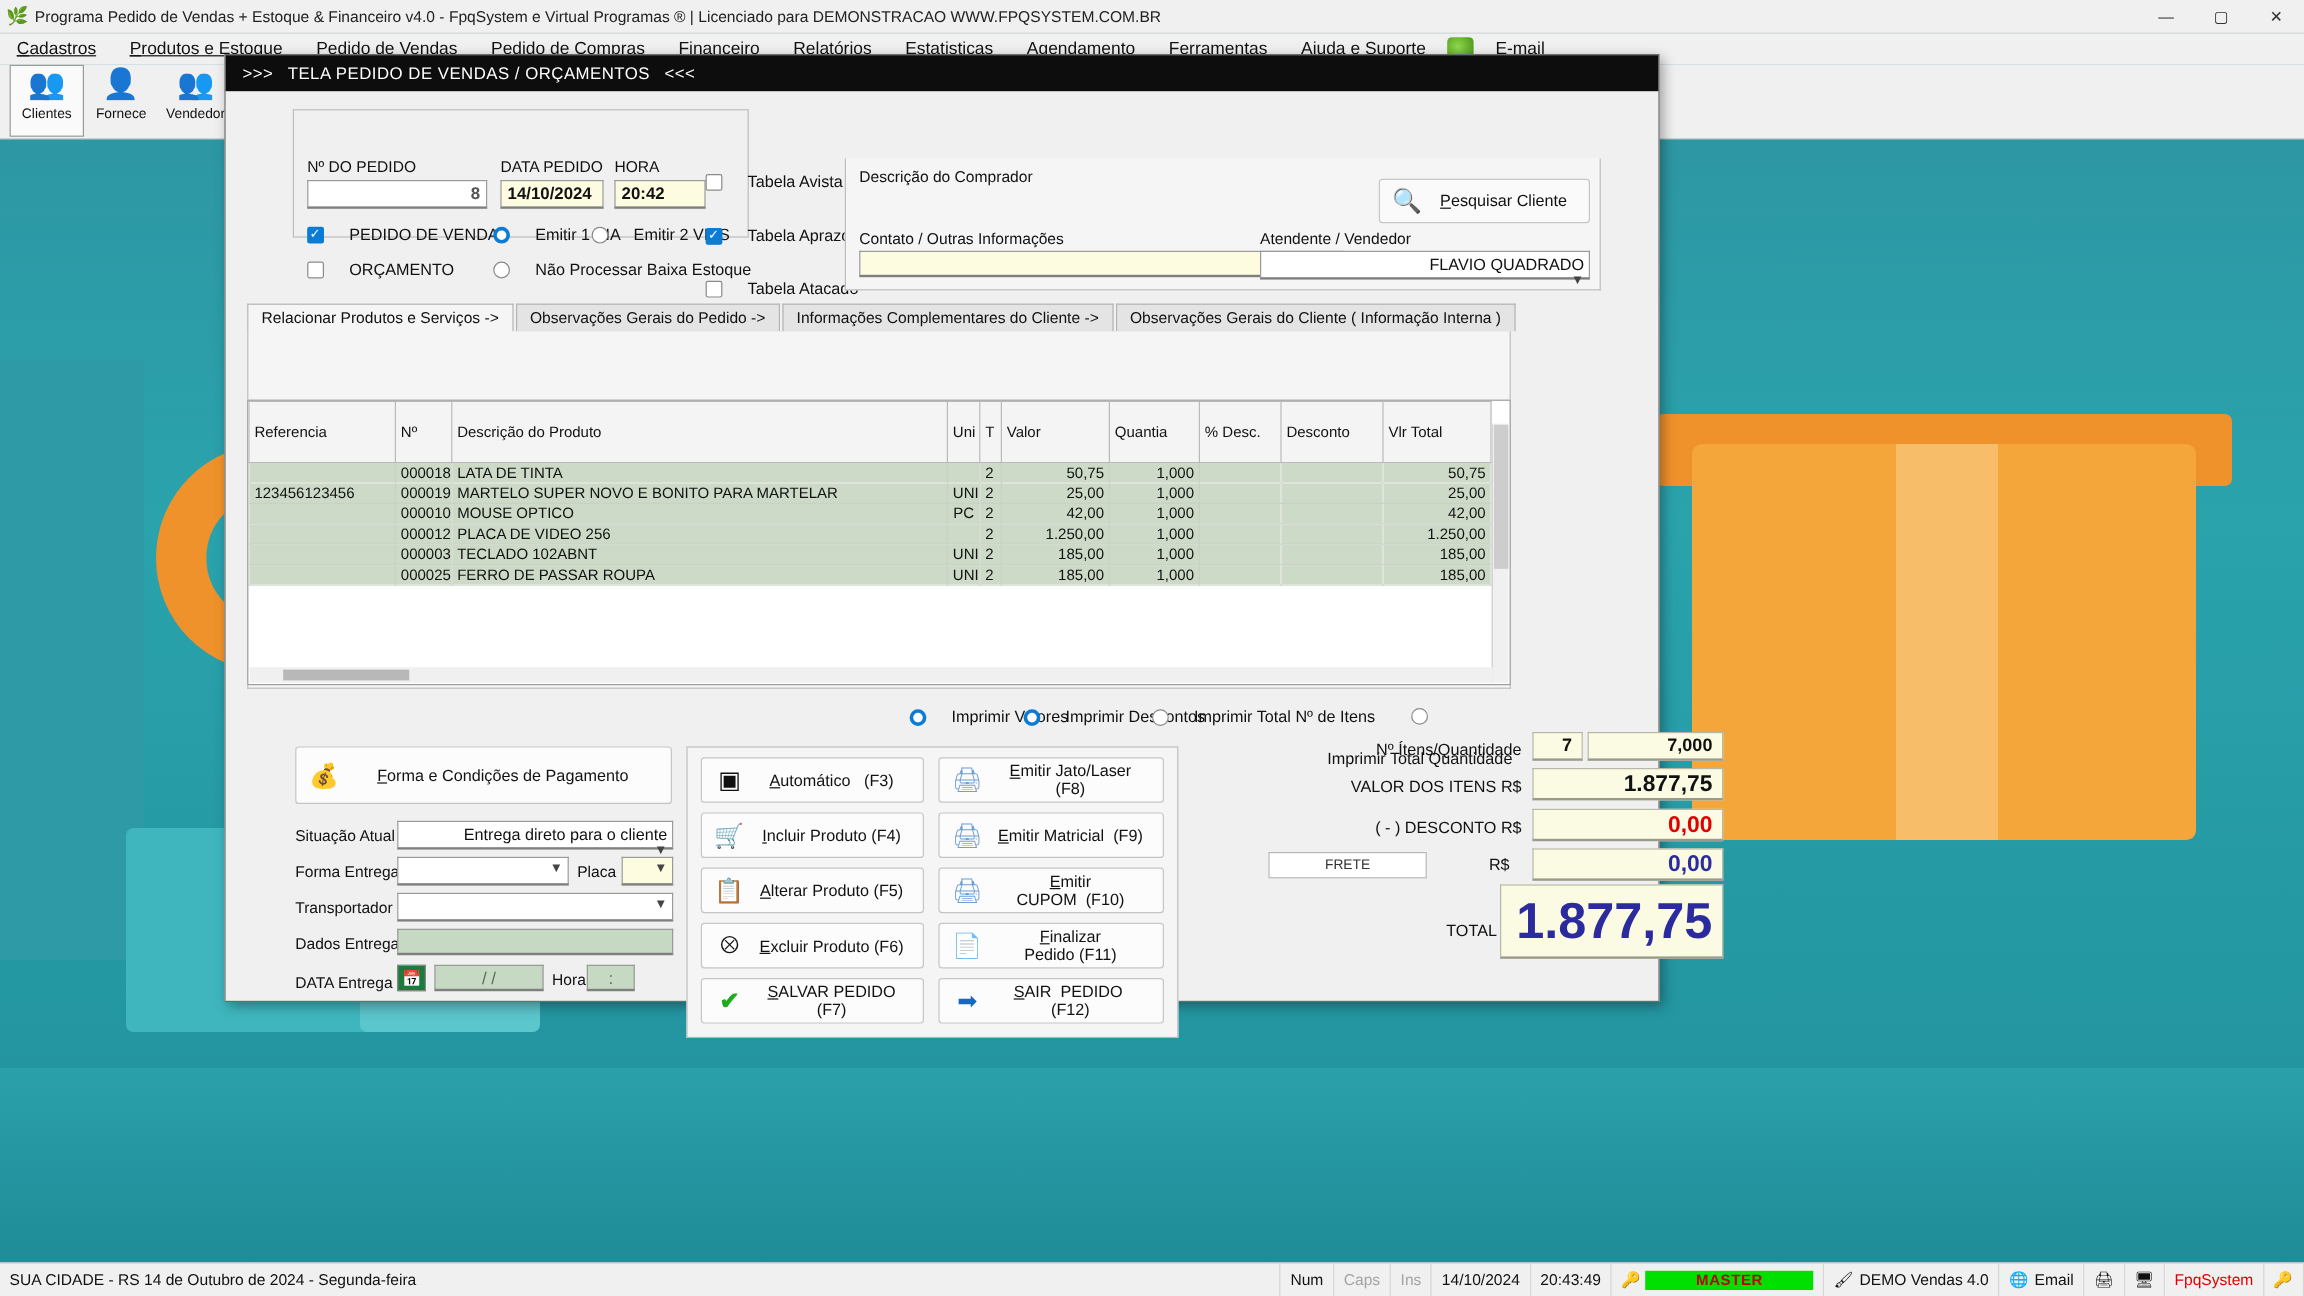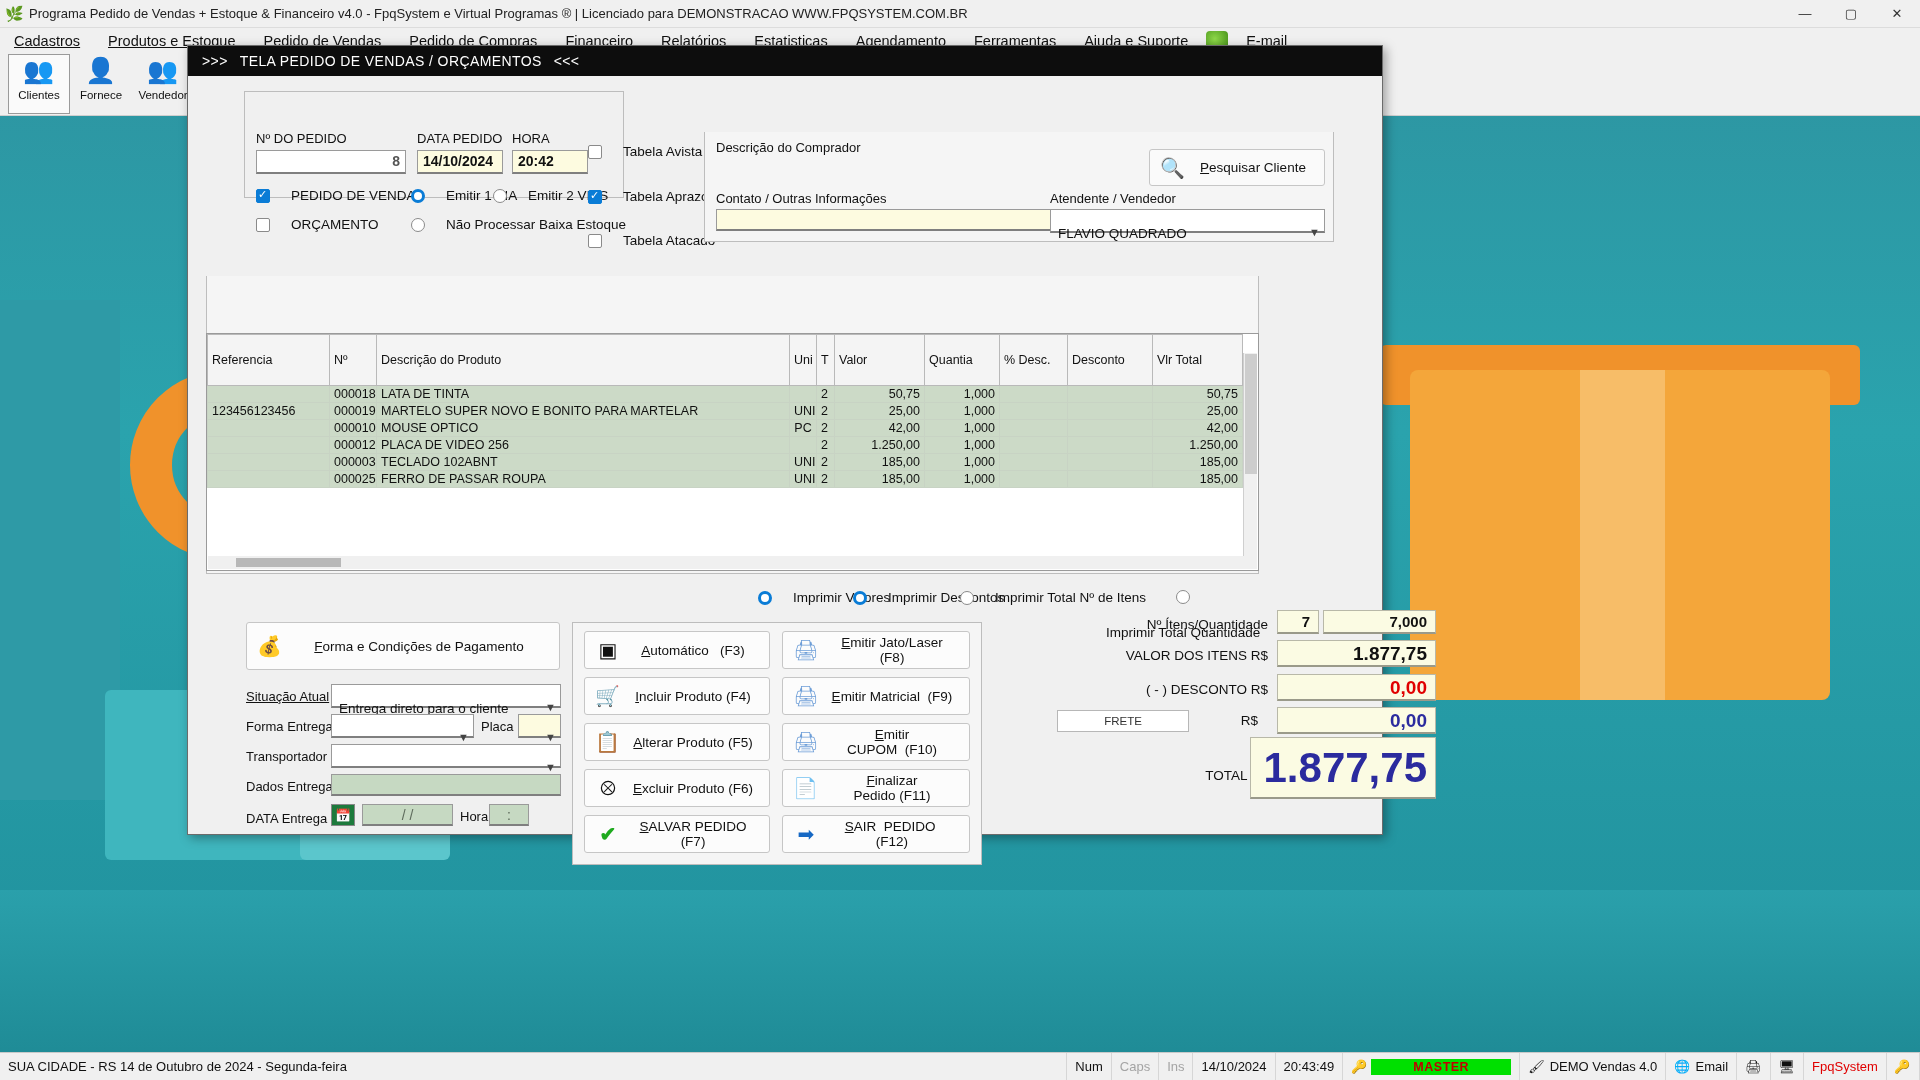--- a/index.html
+++ b/index.html
@@ -120,22 +120,22 @@
   .tab {
     font-size: 13px; padding: 3px 11px 4px; border: 1px solid #b5b5b5;
     border-bottom: none; background: #e4e4e4; color: #111; margin-right: 2px;
     white-space: nowrap;
   }
   .tab.active { background: #f5f5f5; position: relative; top: 1px; padding-bottom: 5px; }
 
   
   .combo {
     background: #fff; border: 1px solid #9a9a9a; border-bottom: 2px solid #7f7f7f;
-    font-size: 13.5px; color: #111; display: flex; align-items: flex-start;
-    padding: 16px 4px 0 7px; position: relative;
+    font-size: 13.5px; color: #111; display: flex; align-items: flex-end;
+    padding: 3px 4px 0 7px; position: relative; flex-direction: column;
   }
   .combo.cream { background: #fdfbe0; }
   .combo .chev { margin-left: auto; font-size: 11px; color: #444; }
 
   
   #grid-wrap { position: absolute; left: 18px; top: 257px; width: 1053px; height: 238px; background: #fff; border: 1px solid #9a9a9a; overflow: hidden; }
   table.grid { border-collapse: collapse; width: 1035px; font-size: 12.5px; table-layout: fixed; }
   table.grid th {
     background: #f4f4f4; border: 1px solid #b9b9b9; font-weight: normal;
     text-align: left; padding: 18px 4px; height: 18px; color: #111;
@@ -301,20 +301,28 @@
       <div class="ic">🔍</div>
       <div class="tx"><u>P</u>esquisar Cliente</div>
     </div>
 
     <div class="lbl" style="position:absolute; left:862px; top:115px;">Atendente / Vendedor</div>
     <div class="combo" style="position:absolute; left:862px; top:133px; width:275px; height:24px;">
       <span>FLAVIO QUADRADO</span>
       <span class="chev">▼</span>
     </div>
 
+    <div style="position:absolute; left:18px; top:177px; width:1053px;">
+      <div class="tabstrip">
+        <div class="tab active">Relacionar Produtos e Serviços  -&gt;</div>
+        <div class="tab">Observações Gerais do Pedido  -&gt;</div>
+        <div class="tab">Informações Complementares do Cliente  -&gt;</div>
+        <div class="tab">Observações Gerais do Cliente ( Informação Interna )</div>
+      </div>
+    </div>
 
     <div class="panel" style="left:18px; top:200px; width:1053px; height:298px; background:#f5f5f5; border-top:none;"></div>
 
     <div id="grid-wrap">
       <table class="grid">
         <colgroup>
           <col style="width:122px">
             <col style="width:47px">
             <col style="width:413px">
           <col style="width:27px">
@@ -437,21 +445,21 @@
     <div class="ck-row" style="position:absolute; left:918px; top:514px;flex-direction:column;">
       <span class="rdo"></span>
       <span>Imprimir Total Quantidade</span>
     </div>
 
     <div class="bigbtn" style="left:58px; top:546px; width:314px; height:48px;">
       <div class="ic">💰</div>
       <div class="tx"><u>F</u>orma e Condições de Pagamento</div>
     </div>
 
-    <div class="lbl" style="position:absolute; left:58px; top:613px;text-decoration:underline;">Situação Atual</div>
+    <div class="lbl" style="position:absolute; left:58px; top:613px;">Situação Atual</div>
     <div class="combo" style="position:absolute; left:143px; top:608px; width:230px; height:24px;">
       <span>Entrega direto para o cliente</span>
       <span class="chev">▼</span>
     </div>
 
     <div class="lbl" style="position:absolute; left:58px; top:643px;">Forma Entrega</div>
     <div class="combo" style="position:absolute; left:143px; top:638px; width:143px; height:24px;">
       <span></span>
       <span class="chev">▼</span>
     </div>

